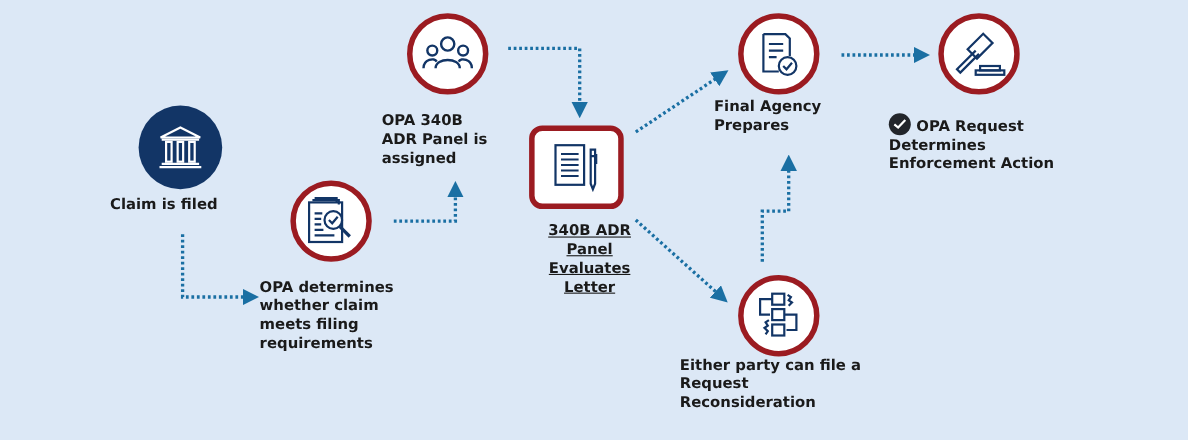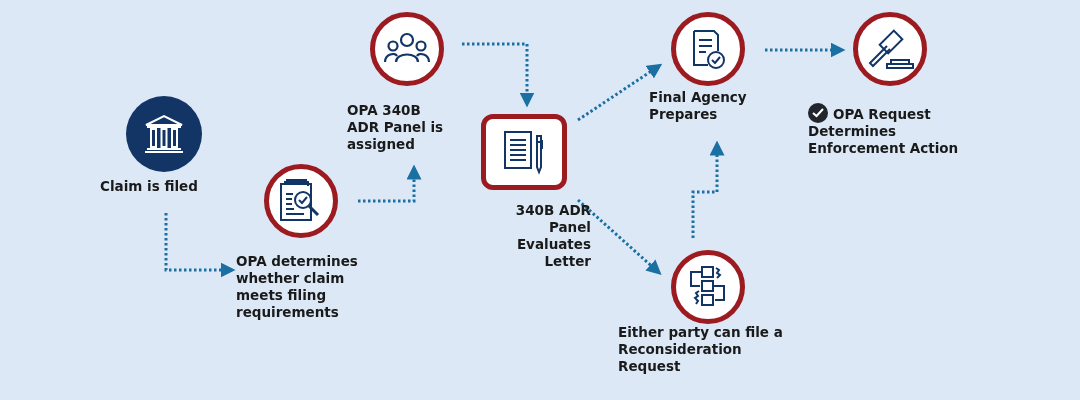--- a/index.html
+++ b/index.html
@@ -7,21 +7,21 @@
          font-family: "DejaVu Sans", sans-serif; }
   .stage { position: absolute; left: 0; top: 0; width: 1080px; height: 400px; }
   svg.connectors { position: absolute; left: 0; top: 0; width: 1080px; height: 400px; }
   .node { position: absolute; }
   .circle { position: absolute; width: 74px; height: 74px; border-radius: 50%; background: #fff;
             border: 5px solid #9b1b21; box-sizing: border-box; display: flex; align-items: center; justify-content: center; }
   .circle.navy { background: #123566; border: none; width: 76px; height: 76px; }
   .square { position: absolute; width: 86px; height: 76px; border-radius: 12px; background: #fff;
             border: 5px solid #9b1b21; box-sizing: border-box; display: flex; align-items: center; justify-content: center; }
   .label { position: absolute; font-weight: bold; font-size: 13.5px; line-height: 17px; color: #1a1a1a; text-align: left; }
-  .label.left { text-align: right; }
+  .label.left { text-align: center; text-decoration: underline; }
   .check { display: inline-block; width: 20px; height: 20px; border-radius: 50%; background: #22252b;
            vertical-align: -4px; margin-right: 5px; position: relative; }
   .check svg { position: absolute; left: 4px; top: 5px; }
 </style>
 </head>
 <body>
 
 <div class="stage">
 
   <svg class="connectors">
@@ -134,22 +134,22 @@
           <rect x="16" y="18" width="11" height="10"></rect>
           <rect x="16" y="32" width="11" height="10"></rect>
         <path d="M16 9 H5 V23 H14"></path>
           <path d="M27 23 H38 V37 H29"></path>
         <path d="M30 5 L33 7 L31 10 L34 12 L31 15"></path>
           <path d="M13 28 L10 30 L12 33 L9 35 L12 38 L10 41"></path>
       </svg>
     </div>
     <div class="label" style="left:618px;top:324px;width:180px;">
       <div>Either party can file a</div>
+      <div>Request</div>
       <div>Reconsideration</div>
-      <div>Request</div>
     </div>
   </div>
 
   <div class="node">
     <div class="circle" style="left:853px;top:12px;">
       <svg width="50" height="46" viewBox="0 0 50 46" fill="none" stroke="#123566" stroke-width="2">
         <rect x="20" y="6" width="12" height="20" transform="rotate(45 26 16)"></rect>
         <path d="M22 20 L5 37 L8 40 L25 23"></path>
         <rect x="26" y="34" width="18" height="4"></rect>
           <rect x="22" y="38" width="26" height="4"></rect>

